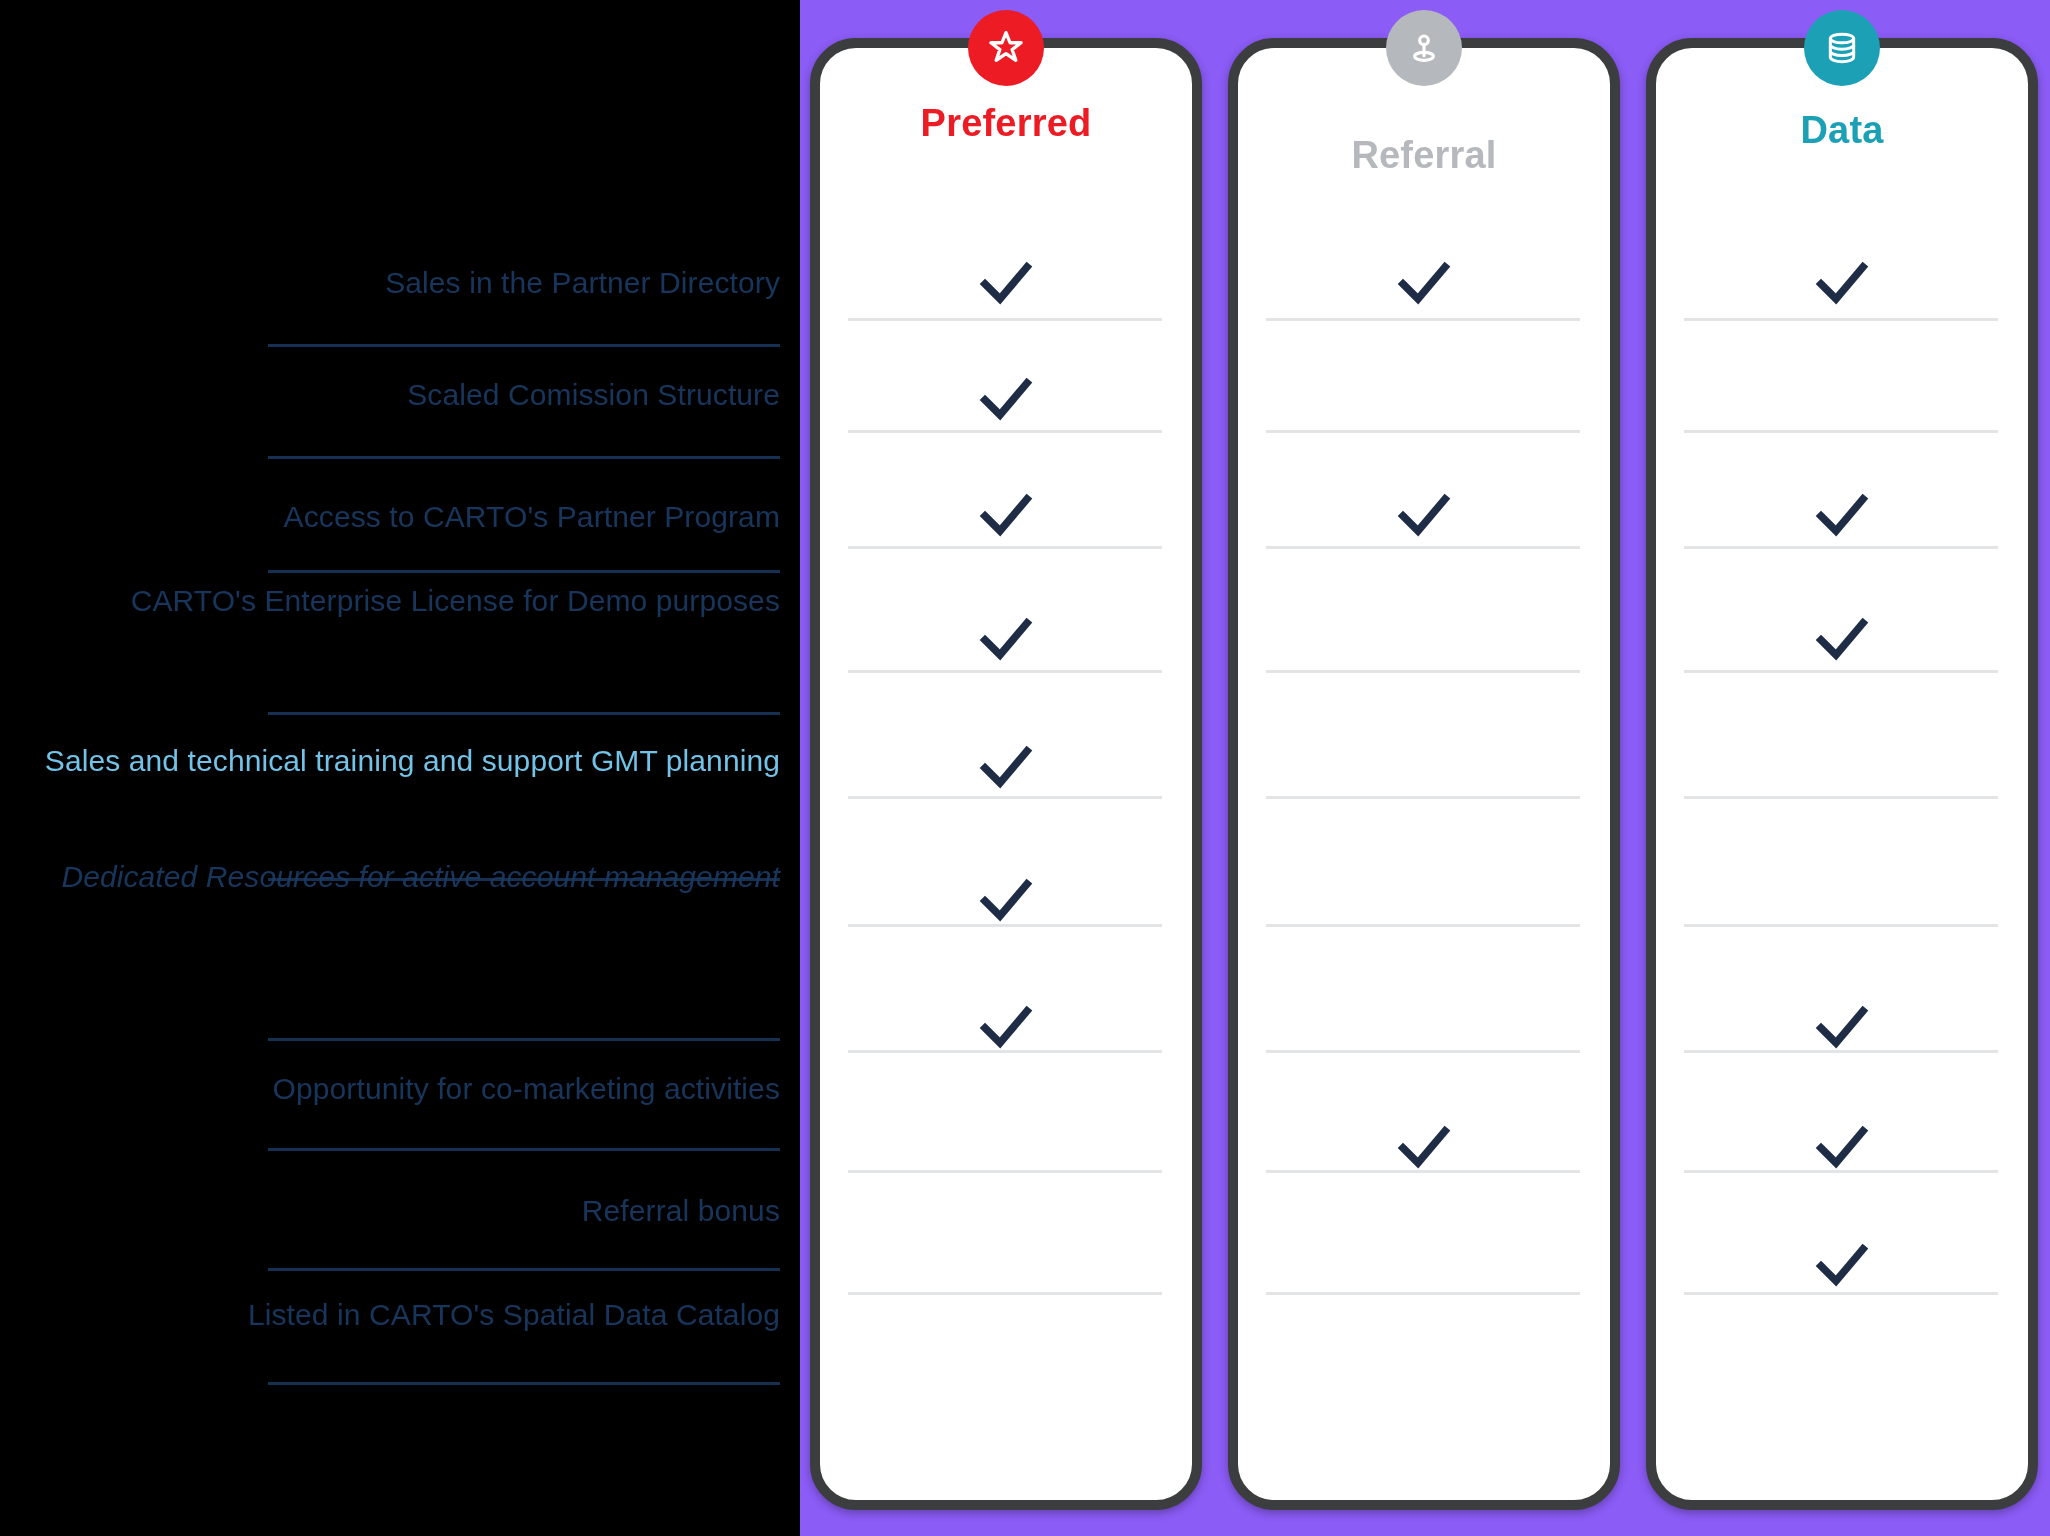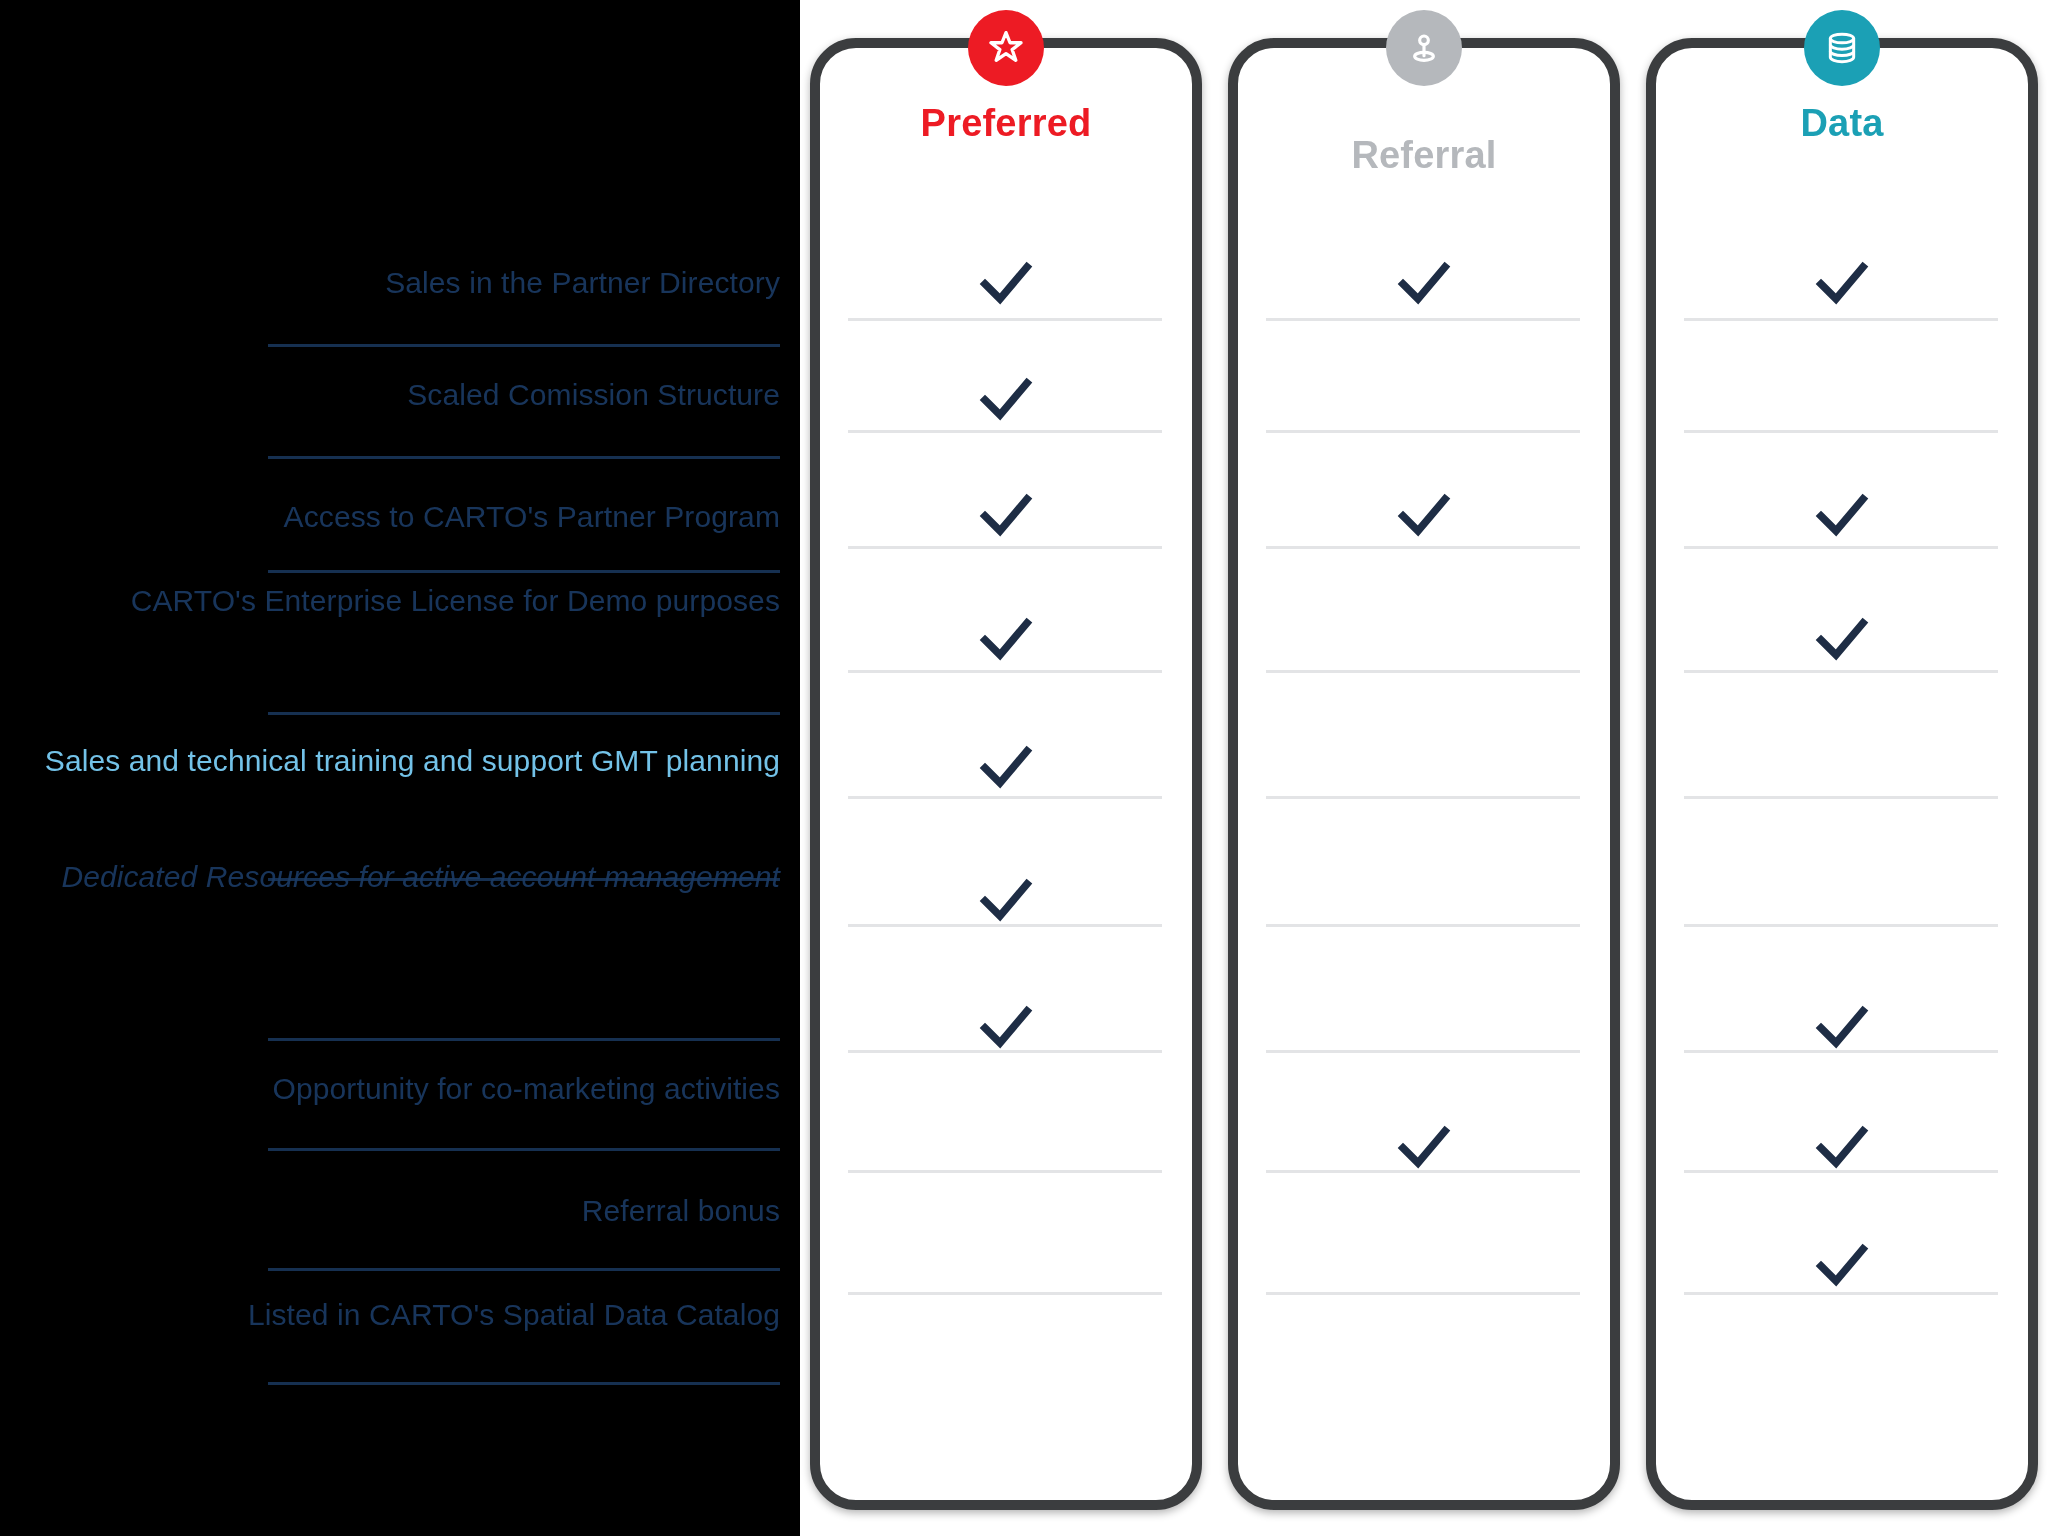--- a/index.html
+++ b/index.html
@@ -57,21 +57,21 @@
     opacity: 0.82;
   }
 
   
   #cards {
     position: absolute;
     left: 800px;
     top: 0;
     width: 1250px;
     height: 1536px;
-    background: #ffffff;
+    background: #8b5cf6;
   }
 
   .plan-card {
     position: absolute;
     top: 38px;
     width: 392px;
     height: 1472px;
     background: #ffffff;
     border: 10px solid #3b3d3f;
     border-radius: 46px;
@@ -258,21 +258,21 @@
       </div>
       <div class="plan-card card-2" style="border-color: rgb(59, 61, 63); background: rgb(255, 255, 255);">
         <div class="card-badge" style="background: rgb(27, 160, 181);">
           <svg width="40" height="40" viewBox="0 0 24 24" aria-hidden="true">
             <ellipse cx="12" cy="6.3" rx="7" ry="2.6" fill="none" stroke="#ffffff" stroke-width="1.8"></ellipse>
             <path d="M5 6.3 v11.3 c0 1.44 3.13 2.6 7 2.6 s7 -1.16 7 -2.6 V6.3" fill="none" stroke="#ffffff" stroke-width="1.8"></path>
             <path d="M5 10.1 c0 1.44 3.13 2.6 7 2.6 s7 -1.16 7 -2.6" fill="none" stroke="#ffffff" stroke-width="1.8"></path>
             <path d="M5 13.9 c0 1.44 3.13 2.6 7 2.6 s7 -1.16 7 -2.6" fill="none" stroke="#ffffff" stroke-width="1.8"></path>
           </svg>
         </div>
-        <div class="card-title" style="color: rgb(27, 160, 181);">Data</div>
+        <div class="card-title" style="color: rgb(27, 160, 181); margin-top: 7px;">Data</div>
         <div class="card-divider" style="top: 270px; background: rgb(227, 228, 230);"></div>
         <div class="card-divider" style="top: 382px; background: rgb(227, 228, 230);"></div>
         <div class="card-divider" style="top: 498px; background: rgb(227, 228, 230);"></div>
         <div class="card-divider" style="top: 622px; background: rgb(227, 228, 230);"></div>
         <div class="card-divider" style="top: 748px; background: rgb(227, 228, 230);"></div>
         <div class="card-divider" style="top: 876px; background: rgb(227, 228, 230);"></div>
         <div class="card-divider" style="top: 1002px; background: rgb(227, 228, 230);"></div>
         <div class="card-divider" style="top: 1122px; background: rgb(227, 228, 230);"></div>
         <div class="card-divider" style="top: 1244px; background: rgb(227, 228, 230);"></div>
         <div class="check-cell" style="top: 210px;">

